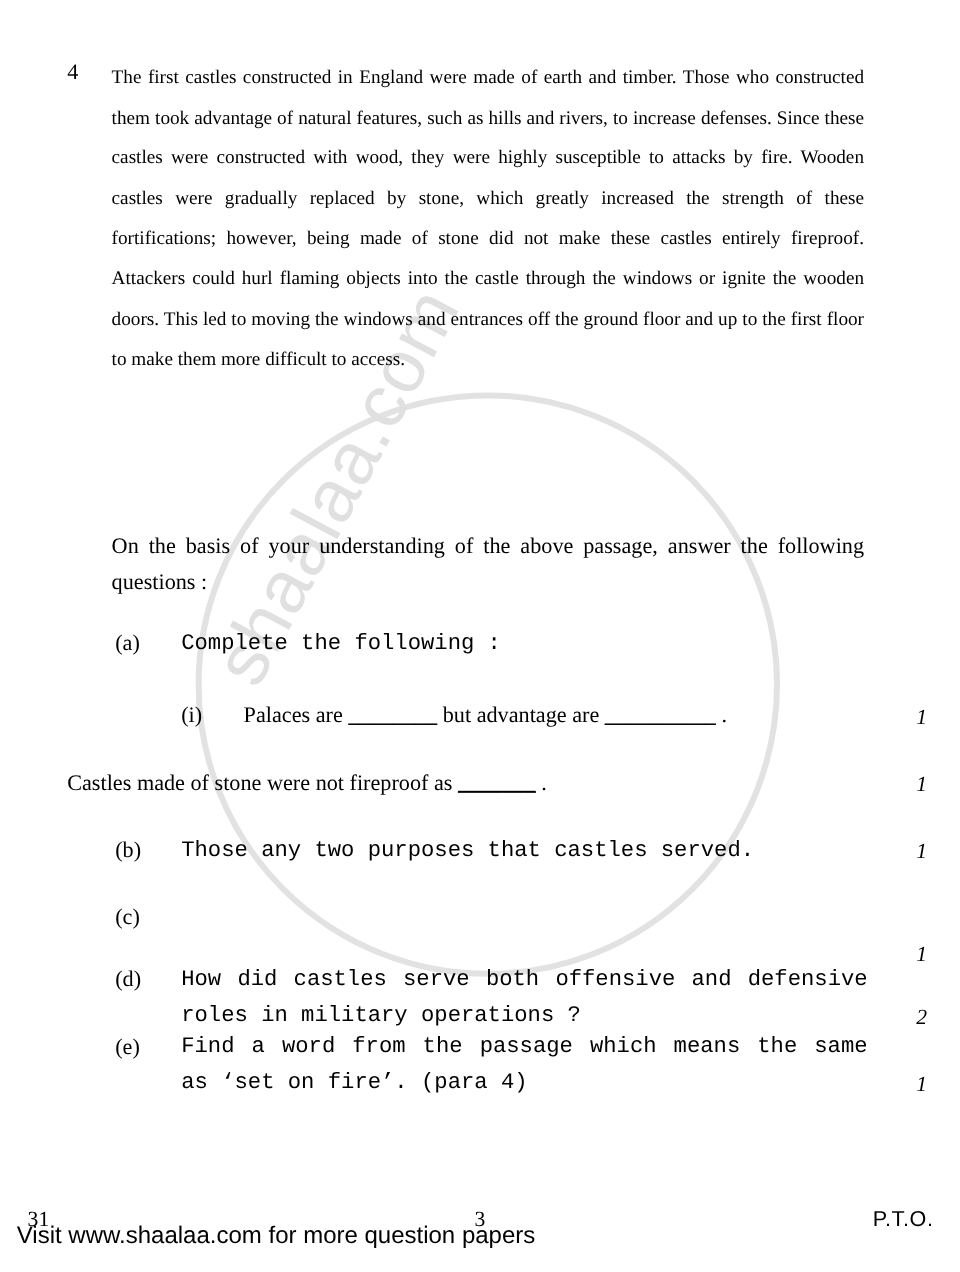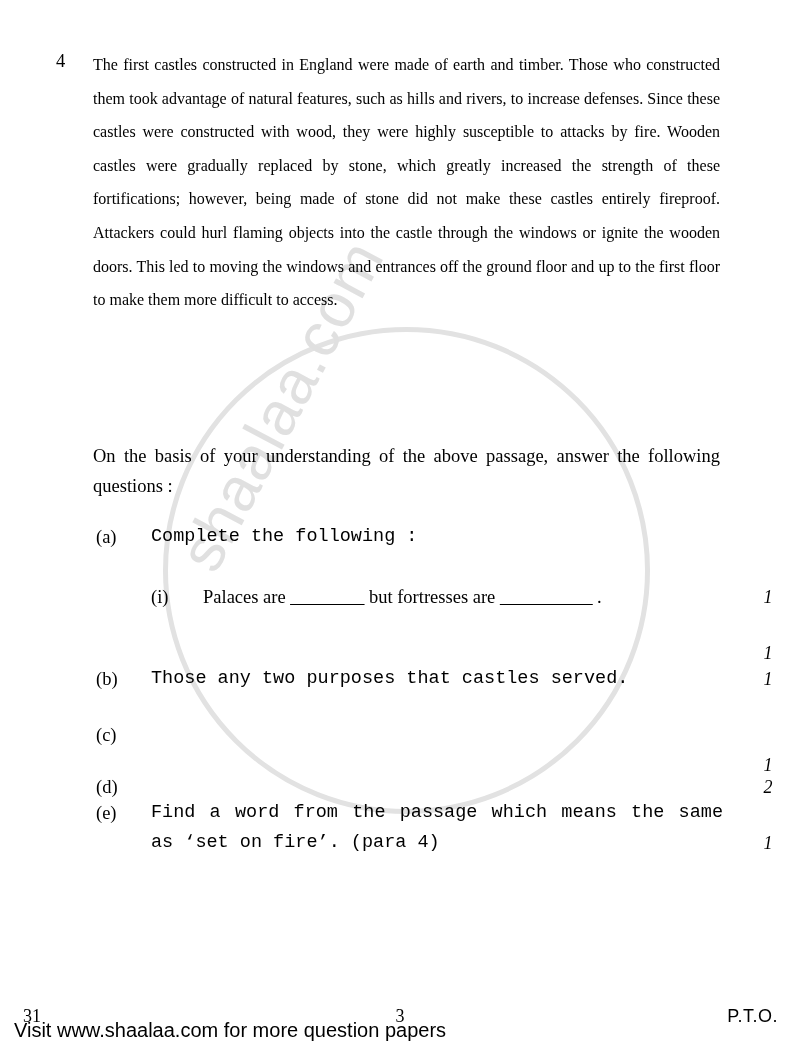--- a/index.html
+++ b/index.html
@@ -196,27 +196,28 @@
 
       <div class="q-row lvl-a">
         <span class="q-label">(a)</span>
         <span class="q-text">Complete the following :</span>
       </div>
 
       <div class="sp-30"></div>
 
       <div class="q-row lvl-i">
         <span class="q-label">(i)</span>
-        <span class="q-text"><span>Palaces are</span> <span class="blank">________</span> <span>but fortresses are</span> <span class="blank">__________</span> <span>.</span></span>
+        <span class="q-text"><span>Palaces are</span> <span class="blank">________</span> <span>but advantage are</span> <span class="blank">__________</span> <span>.</span></span>
         <span class="q-marks">1</span>
       </div>
 
       <div class="sp-26"></div>
 
       <div class="q-row lvl-i">
+        <span class="q-text"><span>Castles made of stone were not fireproof as</span> <span class="blank">_______</span> <span>.</span></span>
         <span class="q-marks">1</span>
       </div>
 
       <div class="sp-26"></div>
 
       <div class="q-row lvl-a">
         <span class="q-label">(b)</span>
         <span class="q-text">Those any two purposes that castles served.</span>
         <span class="q-marks">1</span>
       </div>
@@ -227,20 +228,21 @@
         <span class="q-label">(c)</span>
       </div>
       <div class="q-row lvl-a">
         <span class="q-marks">1</span>
       </div>
 
       <div class="sp-22"></div>
 
       <div class="q-row lvl-a">
         <span class="q-label">(d)</span>
+        <span class="q-text">How did castles serve both offensive and defensive roles in military operations ?</span>
       </div>
       <div class="q-row lvl-a" style="margin-top:-30px;">
         <span class="q-marks">2</span>
       </div>
 
       <div class="sp-26"></div>
 
       <div class="q-row lvl-a">
         <span class="q-label">(e)</span>
         <span class="q-text">Find a word from the passage which means the same as ‘set on fire’. (para 4)</span>

